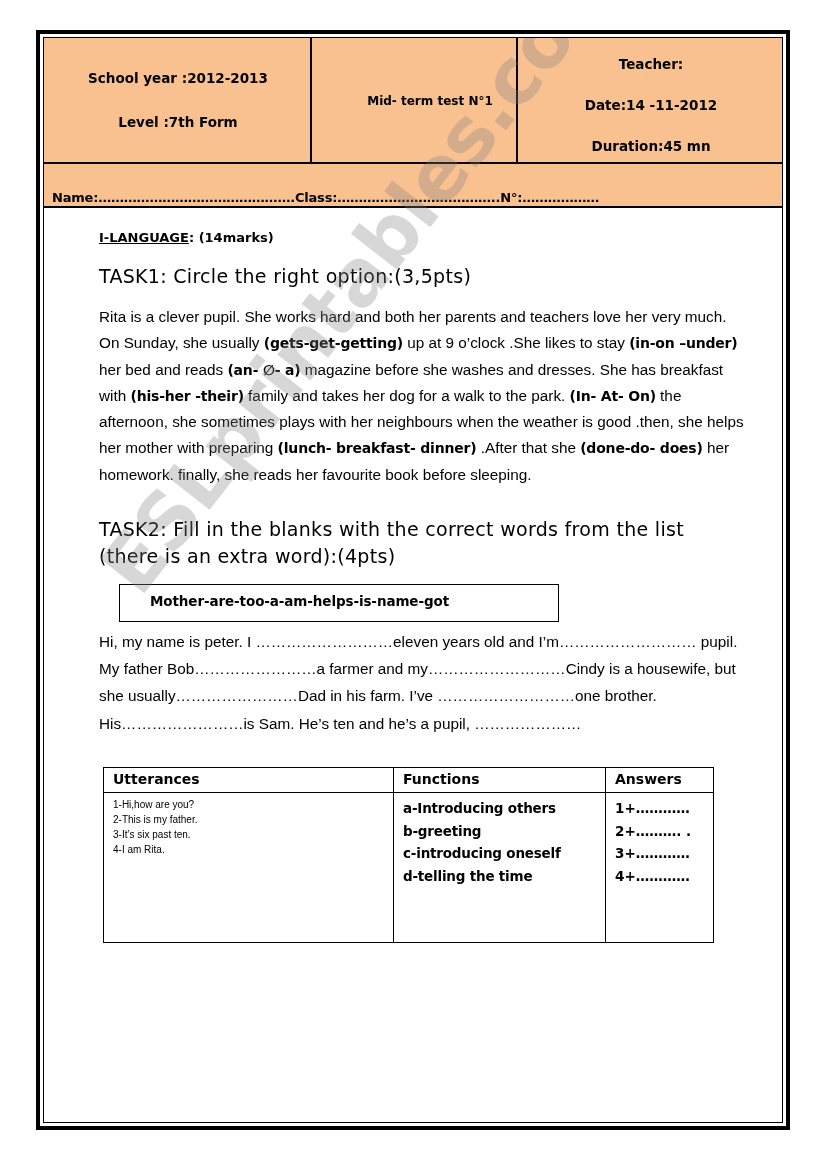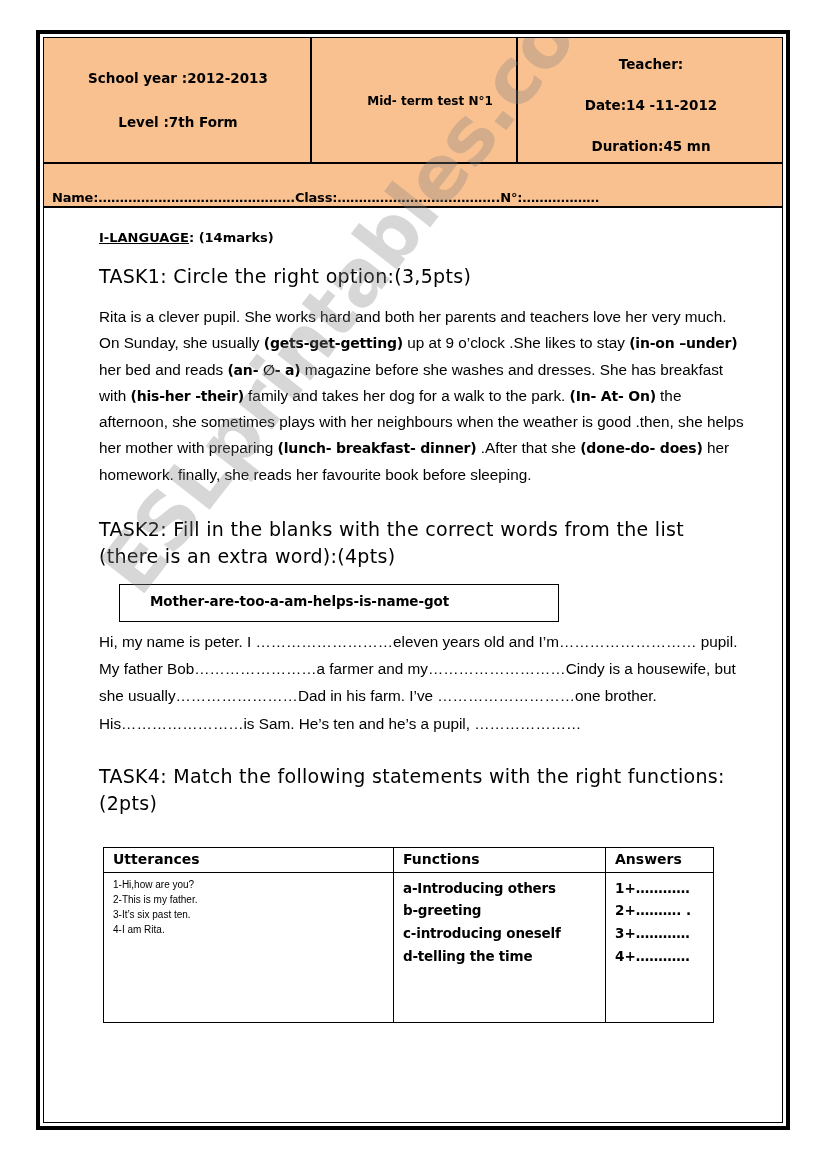--- a/index.html
+++ b/index.html
@@ -259,21 +259,20 @@
       <div class="para" id="task1-para"><span>Rita is a clever pupil. She works hard and both her parents and teachers love her very much. On Sunday, she usually </span><b>(gets-get-getting)</b><span> up at 9 o’clock .She likes to stay </span><b>(in-on –under)</b><span> her bed and reads </span><b>(an-  ∅-  a)</b><span> magazine before she washes and dresses. She has breakfast with </span><b>(his-her  -their)</b><span> family and takes her dog for a walk to the park.  </span><b>(In- At- On)</b><span> the afternoon, she sometimes plays with her neighbours when the weather is good .then, she helps her mother with preparing </span><b>(lunch- breakfast- dinner)</b><span> .After that she </span><b>(done-do-  does)</b><span> her homework. finally, she reads her favourite book before sleeping.</span></div>
 
       <div class="task-title" style="margin-top:28px;">TASK2: Fill in the blanks with the correct words from the list (there is an extra word):(4pts)</div>
 
       <div id="wordbank">
         <div id="wordbank-text">Mother-are-too-a-am-helps-is-name-got</div>
       </div>
 
       <div class="gap-para">Hi, my name is peter. I ………………………eleven years old and I’m……………………… pupil. My father Bob……………………a farmer and my………………………Cindy is a housewife, but she usually……………………Dad in his farm. I’ve ………………………one brother. His……………………is Sam. He’s ten and he’s a pupil, …………………</div>
 
-      <div class="task-title" style="margin-top:26px;">TASK4: Match the following statements with the right functions:(2pts)</div>
 
       <table id="match-table">
         <thead>
           <tr>
             <th class="col-utt">Utterances</th>
             <th class="col-fun">Functions</th>
             <th class="col-ans">Answers</th>
           </tr>
         </thead>
         <tbody>

